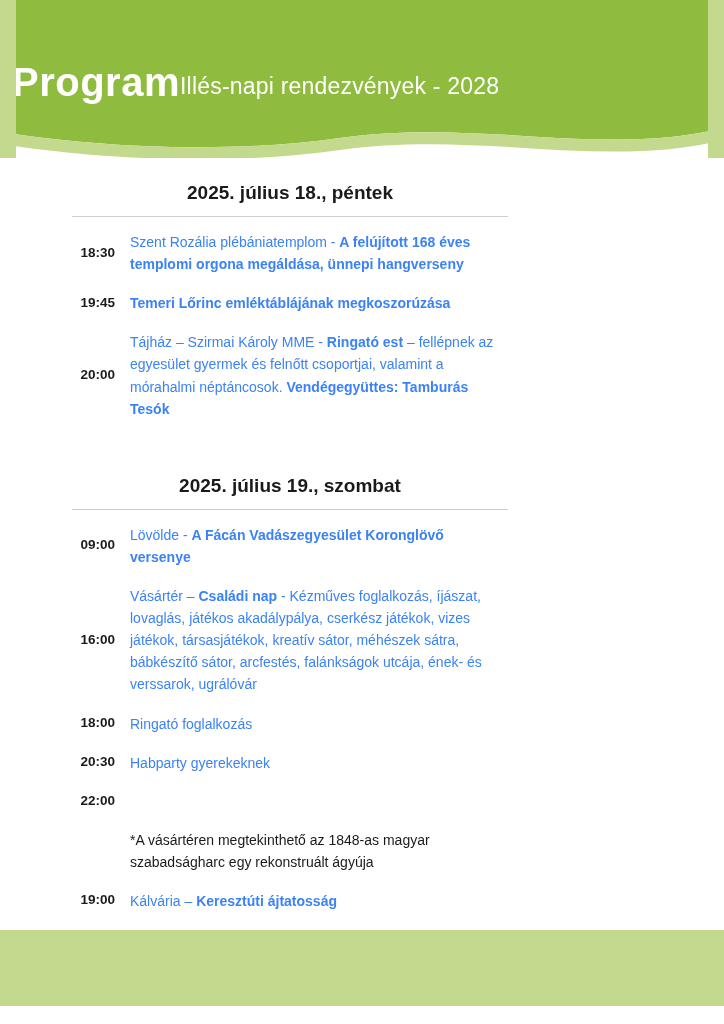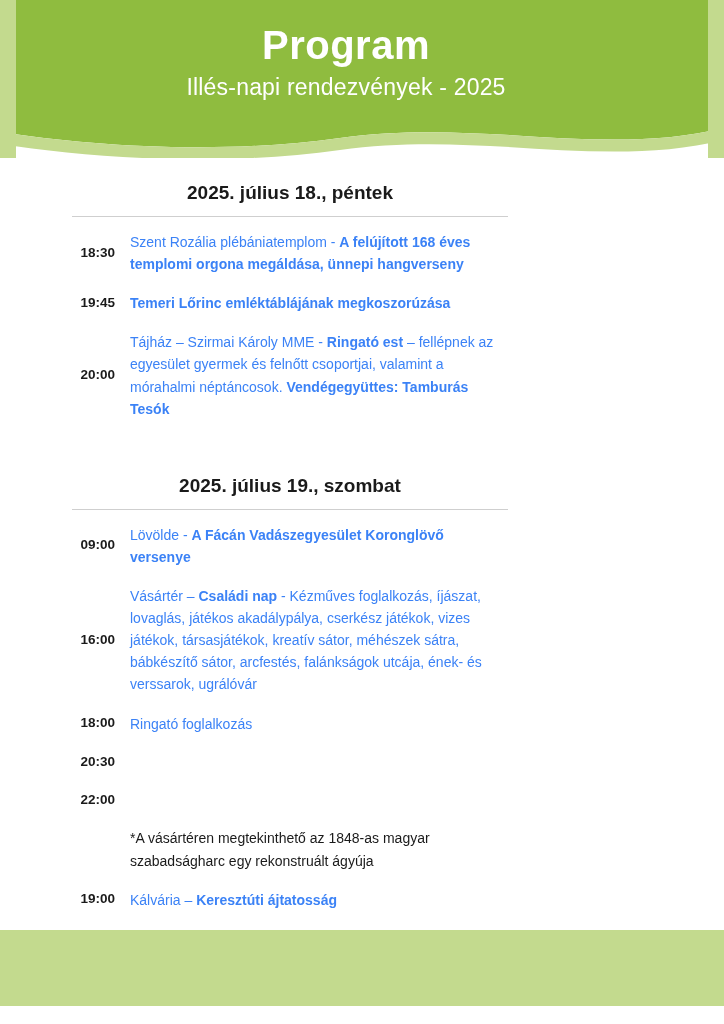--- a/index.html
+++ b/index.html
@@ -26,26 +26,26 @@
   }
   .header-bg {
     position: absolute;
     left: 0;
     top: 0;
     width: 724px;
     height: 158px;
   }
   .header-inner {
     position: absolute;
-    left: 4px;
+    left: 12px;
     top: 0;
     width: 684px;
     height: 140px;
     display: flex;
-    flex-direction: column;
+    flex-direction: row;
     align-items: center;
     justify-content: flex-start;
     padding-top: 24px;
     box-sizing: border-box;
   }
   .title {
     font-size: 40px;
     font-weight: bold;
     color: #ffffff;
     letter-spacing: 0.5px;
@@ -164,21 +164,21 @@
 </head>
 <body>
 
 <div class="header">
   <svg class="header-bg" viewBox="0 0 724 158" preserveAspectRatio="none">
     <path d="M0,0 H724 V128 C600,158 480,118 340,138 C220,155 90,146 0,132 Z" fill="#8fbc3f"></path>
     <path d="M0,132 C90,146 220,155 340,138 C480,118 600,158 724,128 L724,140 C600,170 480,130 340,150 C220,167 90,158 0,144 Z" fill="#c3da8e"></path>
   </svg>
   <div class="header-inner">
     <div class="title">Program</div>
-    <div class="subtitle">Illés-napi rendezvények - 2025</div>
+    <div class="subtitle">Illés-napi rendezvények - 2028</div>
   </div>
 </div>
 
 <div class="side-left"></div>
 <div class="side-right"></div>
 <div class="side-mask"></div>
 
 <div class="content" id="content-root">
     <div class="day-heading">2025. július 18., péntek</div>
     <div class="rule"></div>
@@ -204,20 +204,21 @@
     <div class="entry">
       <div class="entry-time">16:00</div>
       <div class="entry-text">Vásártér – <b>Családi nap</b> - Kézműves foglalkozás, íjászat, lovaglás, játékos akadálypálya, cserkész játékok, vizes játékok, társasjátékok, kreatív sátor, méhészek sátra, bábkészítő sátor, arcfestés, falánkságok utcája, ének- és verssarok, ugrálóvár</div>
     </div>
     <div class="entry">
       <div class="entry-time">18:00</div>
       <div class="entry-text">Ringató foglalkozás</div>
     </div>
     <div class="entry">
       <div class="entry-time">20:30</div>
+      <div class="entry-text">Habparty gyerekeknek</div>
     </div>
     <div class="entry">
       <div class="entry-time">22:00</div>
     </div>
     <div class="note">*A vásártéren megtekinthető az 1848-as magyar szabadságharc egy rekonstruált ágyúja</div>
     <div class="entry">
       <div class="entry-time">19:00</div>
       <div class="entry-text">Kálvária – <b>Keresztúti ájtatosság</b></div>
     </div>
   </div>

